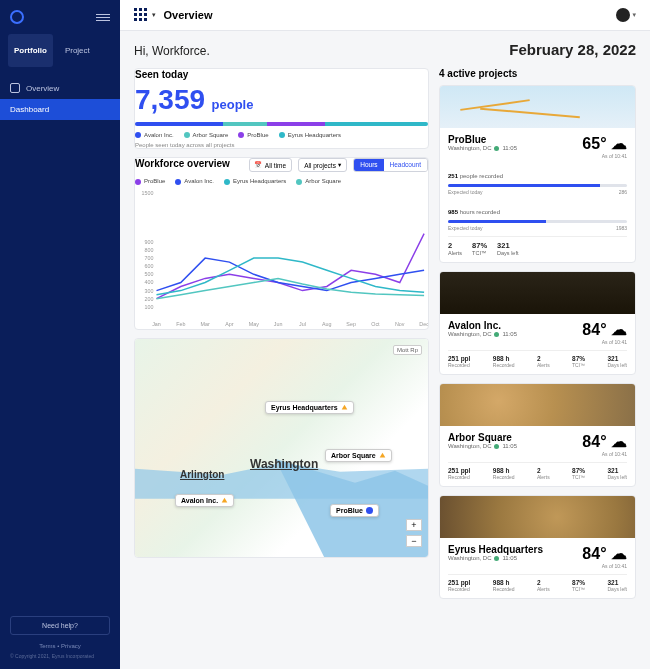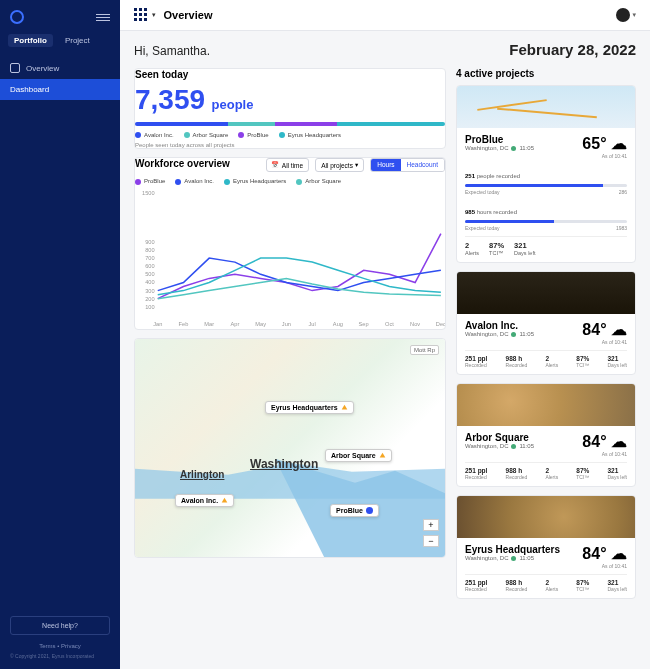--- a/index.html
+++ b/index.html
@@ -6,21 +6,21 @@
 body { background: #f5f6f8; width: 650px; height: 669px; overflow: hidden; }
 .app { display: flex; height: 669px; }
 
 
 .sidebar { width: 120px; background: #0a1e5a; color: #fff; display: flex; flex-direction: column; }
 .sidebar-top { display: flex; align-items: center; justify-content: space-between; padding: 10px 10px; }
 .logo-icon { width: 14px; height: 14px; border: 2px solid #3b6fff; border-radius: 50%; }
 .hamburger { width: 14px; display: flex; flex-direction: column; gap: 2px; cursor: pointer; }
 .hamburger span { height: 1px; background: #bcc4e0; }
 .sidebar-tabs { display: flex; padding: 0 8px; gap: 6px; font-size: 8px; }
-.sidebar-tab { padding: 2px 6px; border-radius: 3px; cursor: pointer; color: #bcc4e0; }
+.sidebar-tab { padding: 12px 6px; border-radius: 3px; cursor: pointer; color: #bcc4e0; }
 .sidebar-tab.active { background: #1a2f6e; color: #fff; font-weight: 600; }
 .sidebar-nav { margin-top: 10px; }
 .nav-item { display: flex; align-items: center; gap: 6px; padding: 6px 10px; font-size: 8px; cursor: pointer; color: #bcc4e0; }
 .nav-item.active { background: #1d4ed8; color: #fff; }
 .nav-icon { width: 10px; height: 10px; display: inline-block; border: 1px solid currentColor; border-radius: 2px; }
 .sidebar-footer { margin-top: auto; padding: 10px; text-align: center; }
 .need-help { border: 1px solid #2a3f7e; border-radius: 3px; padding: 5px; font-size: 7px; cursor: pointer; color: #bcc4e0; }
 .footer-links { font-size: 6px; color: #7a8ab8; margin-top: 8px; }
 .copyright { font-size: 5px; color: #5a6a98; margin-top: 4px; text-align: left; }
 
@@ -34,21 +34,21 @@
 .avatar { margin-left: auto; width: 14px; height: 14px; border-radius: 50%; background: #222; }
 .avatar-chev { font-size: 7px; margin-left: 2px; color: #666; cursor: pointer; }
 
 .content { padding: 10px 14px; overflow: auto; }
 .greeting-row { display: flex; justify-content: space-between; align-items: baseline; margin-bottom: 10px; }
 .greeting { font-size: 12px; color: #222; }
 .date { font-size: 15px; font-weight: 700; color: #222; }
 
 .columns { display: flex; gap: 10px; }
 .col-left { flex: 1.55; display: flex; flex-direction: column; gap: 8px; }
-.col-right { width: 180px; }
+.col-right { width: 197px; }
 
 
 .card { background: #fff; border-radius: 4px; border: 1px solid #e5e7ec; }
 .card-title { font-size: 10px; font-weight: 600; margin-bottom: 6px; }
 .big-num { font-size: 28px; font-weight: 700; color: #2f4ff0; line-height: 1; }
 .big-unit { font-size: 13px; font-weight: 600; color: #2f4ff0; margin-left: 2px; }
 .seg-bar { display: flex; height: 4px; border-radius: 2px; overflow: hidden; margin: 8px 0 6px; }
 .seg { height: 100%; }
 .legend-row { display: flex; gap: 10px; font-size: 6px; color: #444; flex-wrap: wrap; }
 .legend-dot { width: 6px; height: 6px; border-radius: 50%; display: inline-block; margin-right: 3px; vertical-align: middle; }
@@ -156,21 +156,21 @@
           <span></span>
         </span>
       <span class="chev">▾</span>
       <span class="top-title">Overview</span>
       <span class="avatar"></span>
       <span class="avatar-chev">▾</span>
     </div>
 
     <div class="content">
       <div class="greeting-row">
-        <div class="greeting">Hi, Samantha.</div>
+        <div class="greeting">Hi, Workforce.</div>
         <div class="date">February 28, 2022</div>
       </div>
 
       <div class="columns">
         <div class="col-left">
 
           <div class="card">
             <div class="card-title">Seen today</div>
             <div>
               <span class="big-num">7,359</span>

